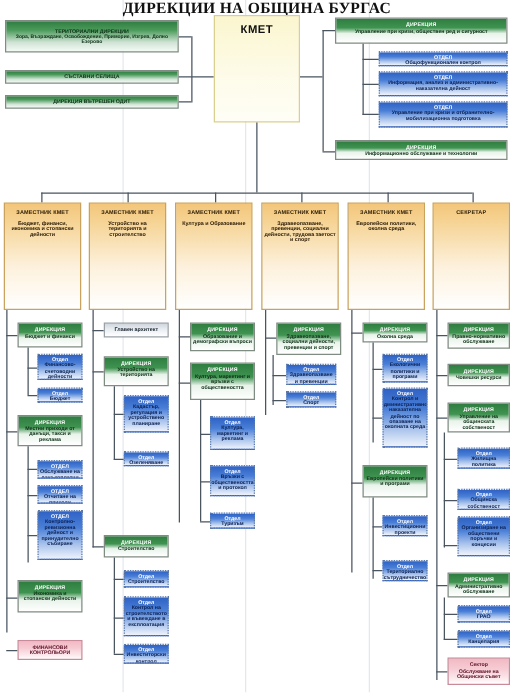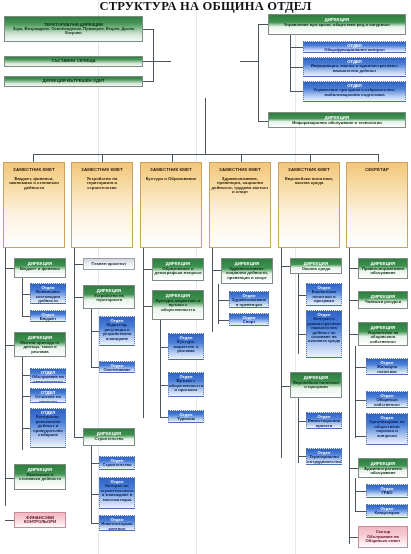--- a/index.html
+++ b/index.html
@@ -97,41 +97,44 @@
 </style>
 </head>
 <body>
 
 <div id="chart">
 
   <div class="guide" style="left:98px"></div>
   <div class="guide" style="left:196px"></div>
   <div class="guide" style="left:295px"></div>
 
-  <div class="title">СТРУКТУРА НА ОБЩИНА ОТДЕЛ</div>
+  <div class="title">ДИРЕКЦИИ НА ОБЩИНА БУРГАС</div>
 
   <div class="box greenbar" style="left:4px;top:16px;width:139px;height:26px">
     <div class="ttl">ТЕРИТОРИАЛНИ ДИРЕКЦИИ</div>
     <div class="sub">Зора, Възраждане, Освобождение, Приморие, Изгрев, Долно Езерово</div>
   </div>
 
   <div class="box greenbar" style="left:4px;top:56px;width:139px;height:11px">
     <div class="ttl">СЪСТАВНИ СЕЛИЩА</div>
   </div>
 
   <div class="box greenbar" style="left:4px;top:76px;width:139px;height:11px">
     <div class="ttl">ДИРЕКЦИЯ ВЪТРЕШЕН ОДИТ</div>
   </div>
 
   <div class="ln lnh" style="left:143px;top:29px;width:10px"></div>
   <div class="ln lnh" style="left:143px;top:61px;width:10px"></div>
   <div class="ln lnh" style="left:143px;top:81px;width:10px"></div>
   <div class="ln lnv" style="left:153px;top:29px;height:53px"></div>
   <div class="ln lnh" style="left:153px;top:61px;width:18px"></div>
 
+  <div class="box kmet" style="left:171px;top:12px;width:69px;height:86px">
+    <div class="ttl">КМЕТ</div>
+  </div>
 
   <div class="ln lnh" style="left:240px;top:61px;width:18px"></div>
   <div class="ln lnv" style="left:258px;top:24px;height:97px"></div>
   <div class="ln lnh" style="left:258px;top:24px;width:10px"></div>
   <div class="ln lnh" style="left:258px;top:121px;width:10px"></div>
 
   <div class="ln lnv" style="left:205px;top:98px;height:56px"></div>
 
   <div class="box green" style="left:268px;top:14px;width:138px;height:21px">
     <div class="ttl">ДИРЕКЦИЯ</div>

